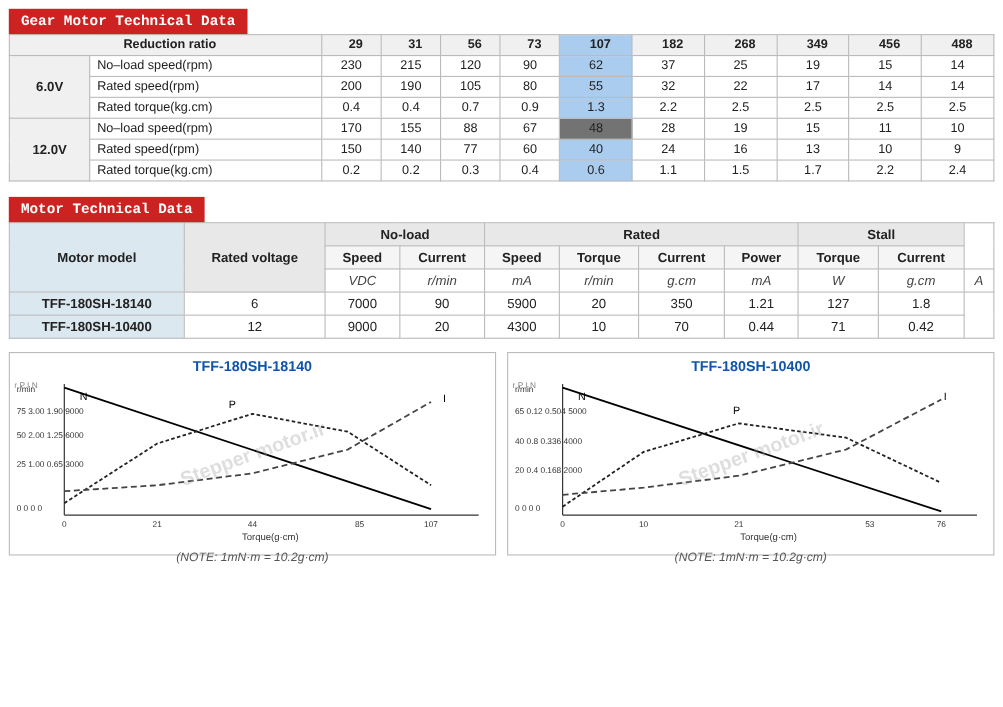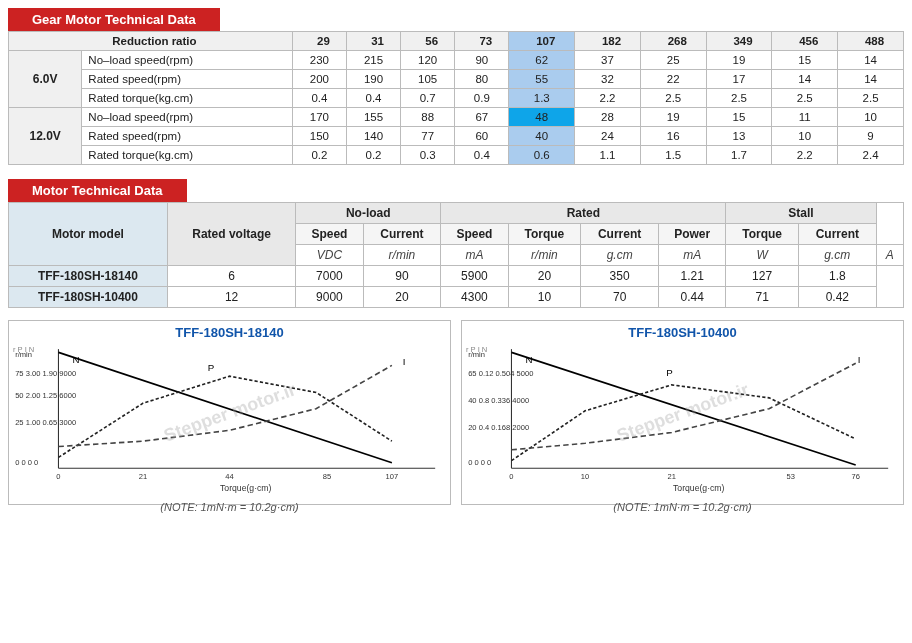--- a/index.html
+++ b/index.html
@@ -12,23 +12,24 @@
       padding: 8px;
       color: #222;
     }
 
     
     .section-title {
       background: #cc2222;
       color: #fff;
       font-weight: bold;
       font-size: 13px;
-      padding: 4px 24px;
+      padding: 4px 11px;
       display: inline-block;
       margin-bottom: 0;
+      font-family: Liberation Mono, monospace;
     }
 
     .gear-table {
       width: 100%;
       border-collapse: collapse;
       border: 1px solid #bbb;
       margin-bottom: 14px;
     }
     .gear-table td, .gear-table th {
       border: 1px solid #bbb;
@@ -187,21 +188,21 @@
           <td>2.5</td>
           <td>2.5</td>
         </tr>
         <tr>
           <td rowspan="3" class="voltage-cell">12.0V</td>
           <td style="text-align: left; padding-left: 6px;">No–load speed(rpm)</td>
           <td>170</td>
           <td>155</td>
           <td>88</td>
           <td>67</td>
-          <td style="background: #0ea5e9;">48</td>
+          <td style="background: #737373;">48</td>
           <td>28</td>
           <td>19</td>
           <td>15</td>
           <td>11</td>
           <td>10</td>
         </tr>
         <tr>
           <td style="text-align: left; padding-left: 6px;">Rated speed(rpm)</td>
           <td>150</td>
           <td>140</td>

